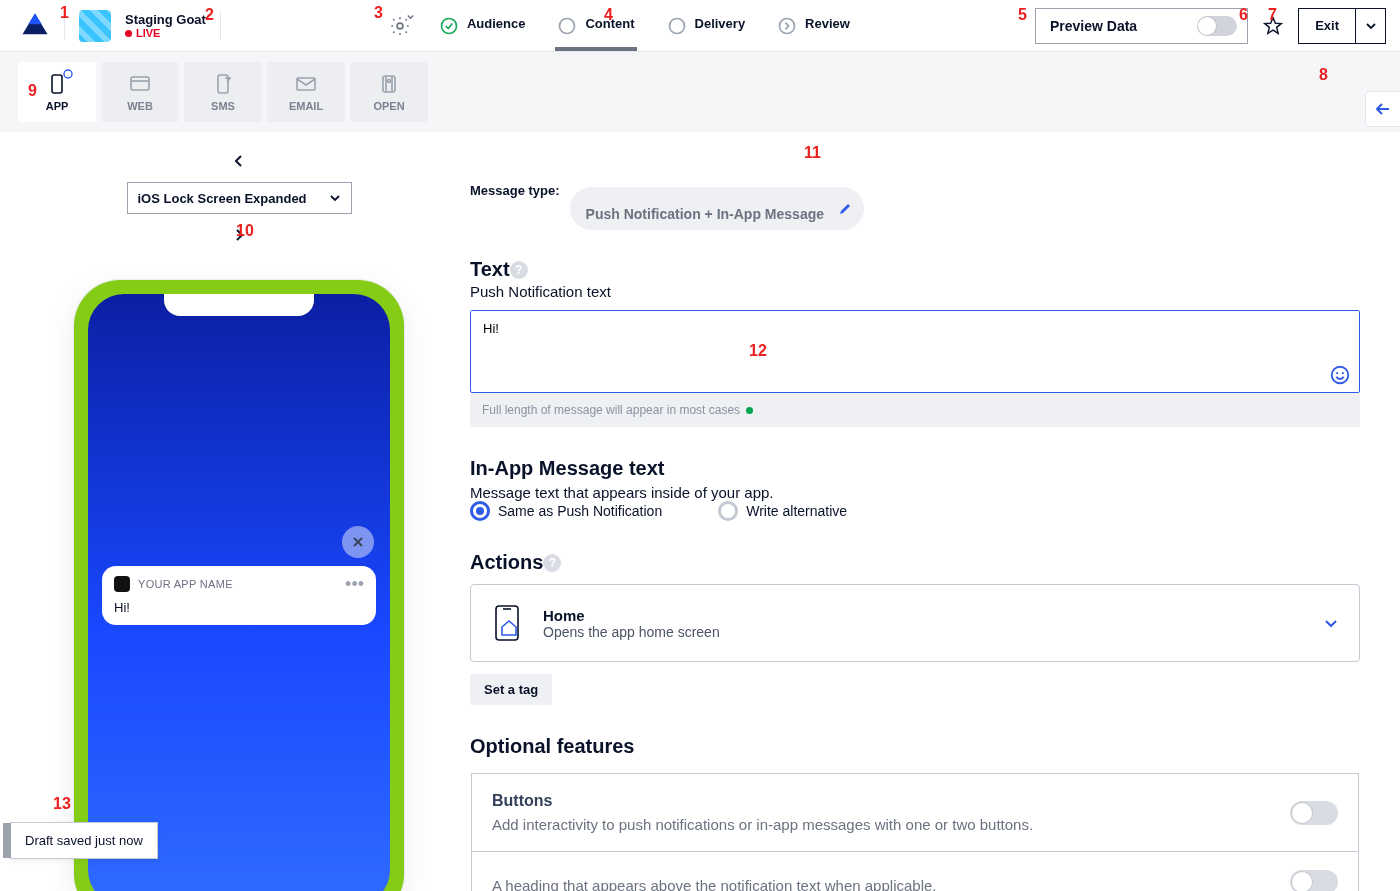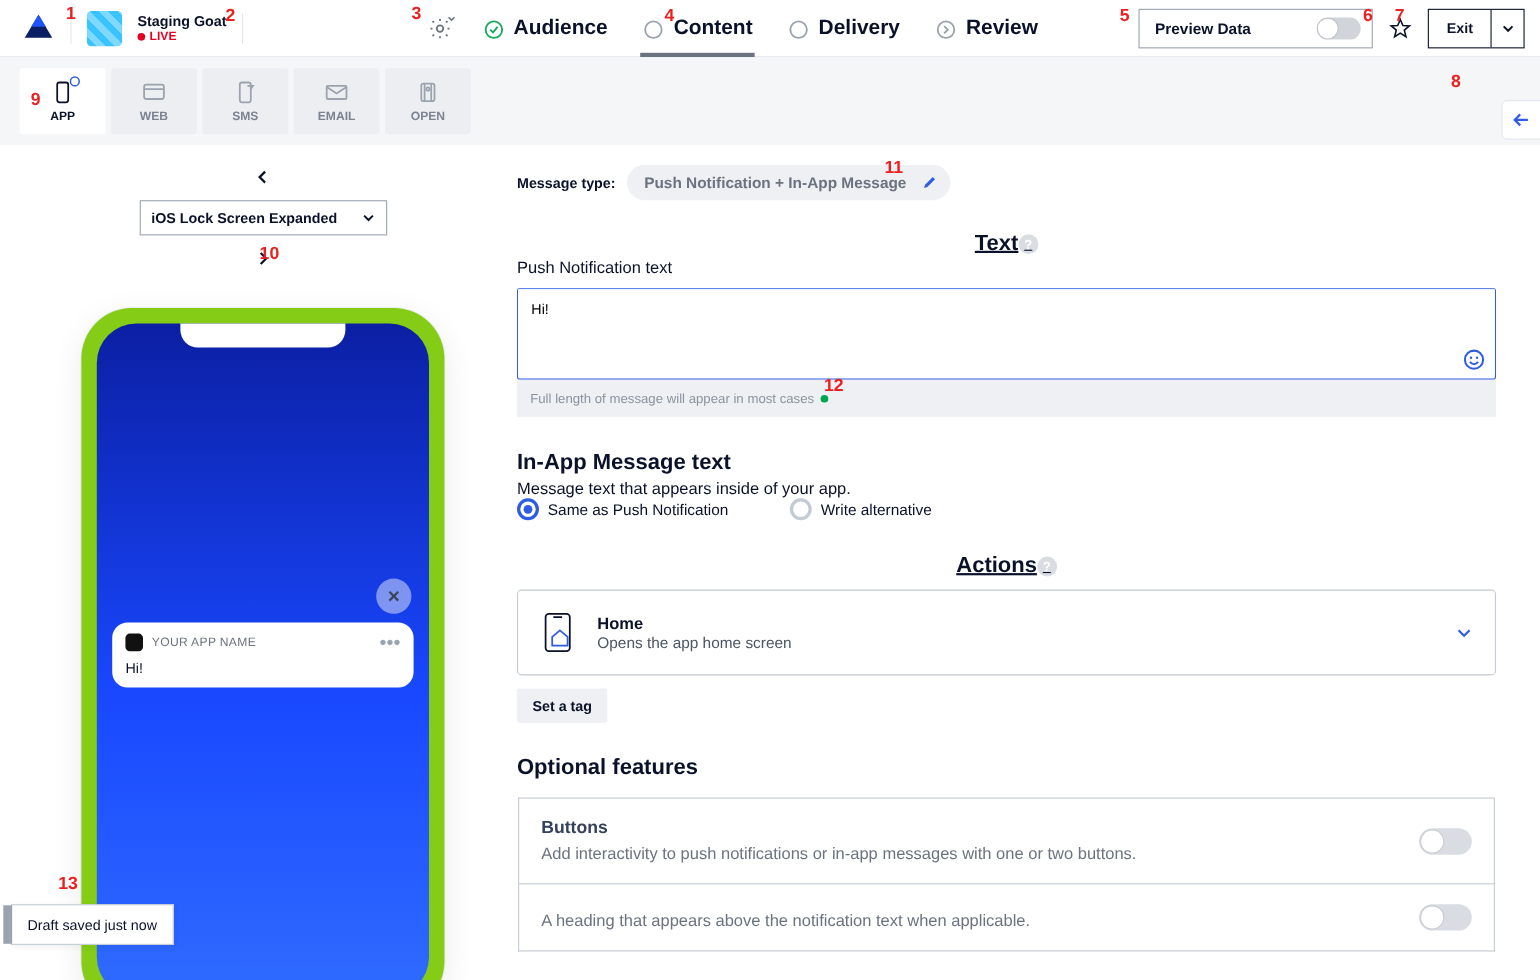--- a/index.html
+++ b/index.html
@@ -12,21 +12,21 @@
 .topbar { position: relative; height: 52px; border-bottom: 1px solid #e4e7ec; display: flex; align-items: center; padding: 0 14px 0 20px; gap: 14px; }
 .logo { width: 30px; height: 30px; }
 .vdiv { width: 1px; height: 28px; background: #e4e7ec; }
 .app-icon { width: 32px; height: 32px; border-radius: 4px; background: repeating-linear-gradient(45deg,#39c4ff 0 6px,#7fd9ff 6px 12px); }
 .app-meta .name { font-size: 13px; font-weight: 700; }
 .app-meta .live { font-size: 11px; font-weight: 700; color: #e60023; display: flex; align-items: center; gap: 4px; }
 .app-meta .live::before { content:""; width: 7px; height: 7px; border-radius: 50%; background:#e60023; display:inline-block; }
 .gear { width: 22px; height: 22px; color:#6b7280; }
 
 .steps { display:flex; align-items:center; gap: 28px; margin-left: 12px; }
-.step { display:flex; align-items:flex-end; gap:8px; font-size: 19px; font-weight: 700; color:#0a122a; padding: 14px 2px; position:relative; cursor:pointer; }
+.step { display:flex; align-items:flex-start; gap:8px; font-size: 13px; font-weight: 700; color:#0a122a; padding: 14px 2px; position:relative; cursor:pointer; }
 .step .ico { width:20px; height:20px; }
 .step.active { color:#0a122a; }
 .step.active::after { content:""; position:absolute; left:0; right:0; bottom:-1px; height:4px; background:#6b7280; }
 
 .spacer { flex:1; }
 .preview-data { border:1px solid #9aa3af; height:36px; display:flex; align-items:center; gap:60px; padding:0 10px 0 14px; font-weight:700; font-size:14px; cursor:pointer; }
 .toggle-sm { width:40px; height:20px; border-radius:999px; background:#d1d5db; position:relative; }
 .toggle-sm::after { content:""; position:absolute; top:1px; left:1px; width:18px; height:18px; border-radius:50%; background:#fff; box-shadow:0 0 0 1px rgba(0,0,0,.08);}
 .star { width:22px; height:22px; color:#0a122a; cursor:pointer; }
 .exit { border:1px solid #0a122a; height:36px; display:flex; align-items:center; }
@@ -56,24 +56,24 @@
 .notif-top { display:flex; align-items:center; gap:8px; }
 .notif-appicon { width:16px; height:16px; border-radius:4px; background:#111; flex:none; }
 .notif-appname { font-size:11px; letter-spacing:.3px; color:#6b7280; flex:1; }
 .notif-more { color:#9aa3af; font-size:18px; line-height:0; }
 .notif-body { font-size:13px; margin-top:8px; color:#0a122a; }
 
 
 .rightcol { flex:1; padding-right:40px; position:relative; }
 .msgtype-row { display:flex; align-items:center; gap:10px; margin-bottom:28px; }
 .msgtype-lbl { font-size:13px; font-weight:700; }
-.msgtype-pill { background:#eef0f3; border-radius:999px; padding:8px 40px 8px 16px; color:#6b7280; font-weight:600; font-size:14px; position:relative; display:flex; align-items:center; gap:10px; cursor:pointer; }
+.msgtype-pill { background:#eef0f3; border-radius:999px; padding:19px 40px 8px 16px; color:#6b7280; font-weight:600; font-size:14px; position:relative; display:flex; align-items:center; gap:10px; cursor:pointer;margin-top:37px; }
 .msgtype-pill .pencil { position:absolute; right:12px; top:50%; transform:translateY(-50%); color:#2e5ce6; }
 
-.section-h { font-size:20px; font-weight:800; margin-bottom:2px; display:flex; align-items:center; justify-content:center;text-decoration:underline; }
+.section-h { font-size:20px; font-weight:800; margin-bottom:2px; display:flex; align-items:center; justify-content:flex-start; }
 .section-sub { font-size:15px; color:#0a122a; margin-bottom:10px; }
 .help-ico { width:18px; height:18px; border-radius:50%; background:#d9dde3; color:#fff; display:inline-flex; align-items:center; justify-content:center; font-size:12px; font-weight:700; }
 
 .text-input-wrap { border:1px solid #2e5ce6; border-radius:2px; position:relative; }
 .text-input { width:100%; height:78px; padding:10px 12px; border:none; outline:none; resize:none; font-family:inherit; font-size:13px; }
 .emoji-btn { position:absolute; right:8px; bottom:6px; width:22px; height:22px; color:#2e5ce6; cursor:pointer; }
 .hint-bar { background:#eef0f3; padding:10px 12px; font-size:12px; color:#8a93a2; display:flex; align-items:center; gap:6px; }
 .hint-bar .dot { width:7px; height:7px; border-radius:50%; background:#00a64f; }
 
 .subsection { margin-top:30px; }

